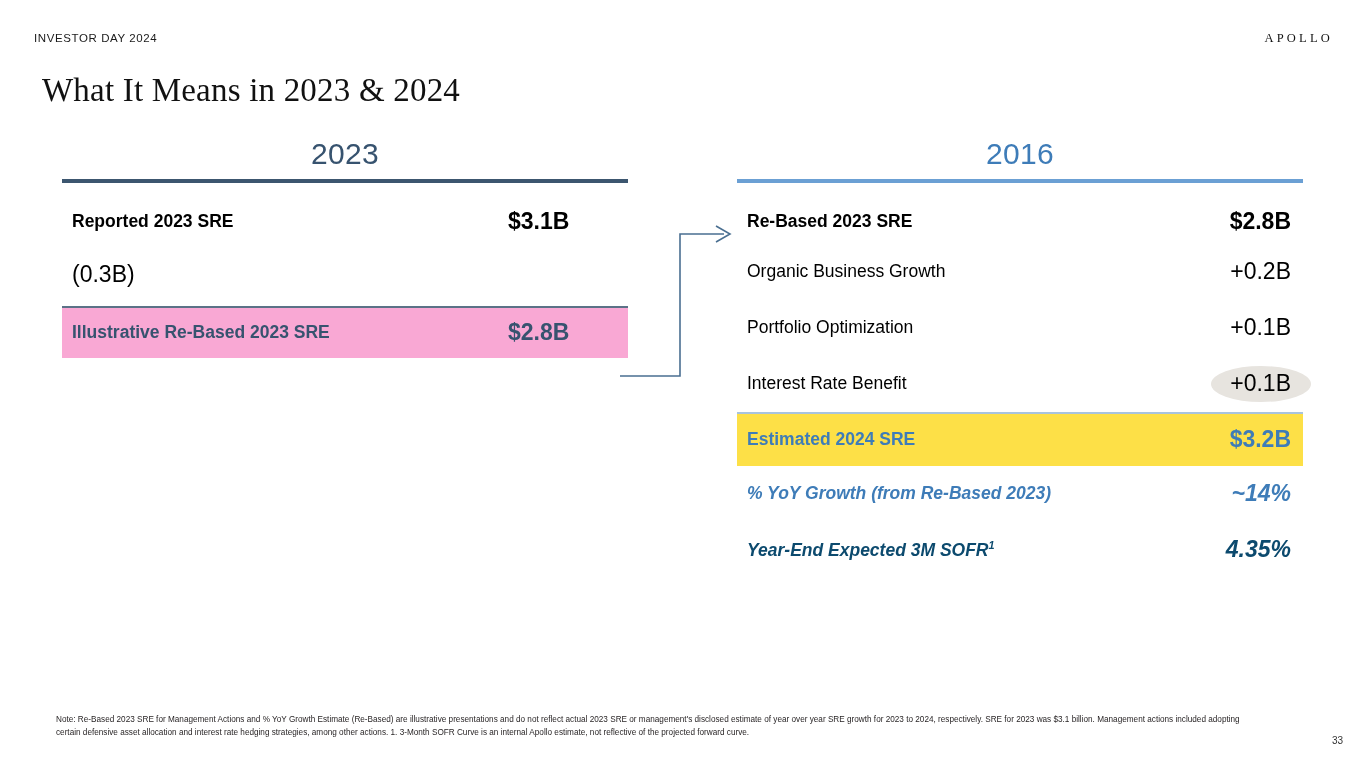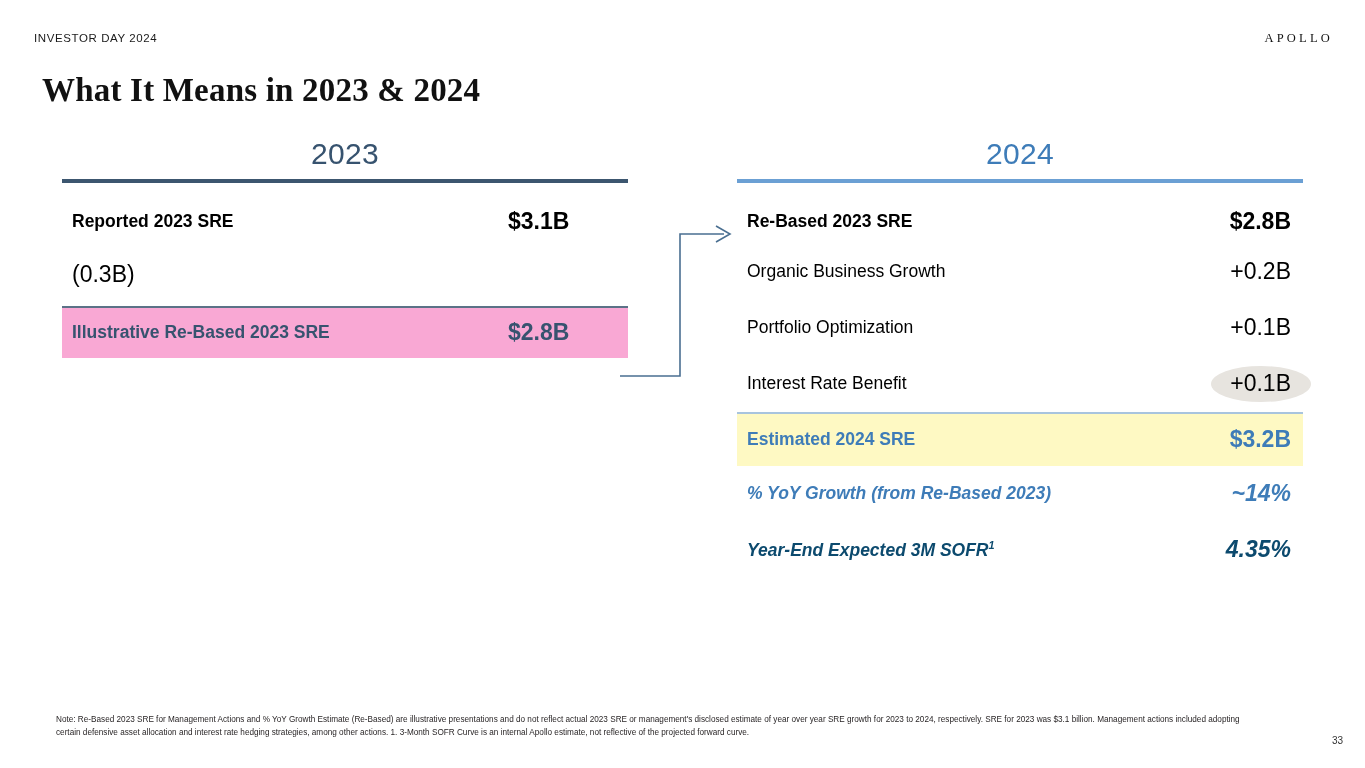--- a/index.html
+++ b/index.html
@@ -34,21 +34,21 @@
     font-size: 12.5px;
     letter-spacing: 3.2px;
     color: #111111;
   }
   .slide-title {
     position: absolute;
     left: 42px;
     top: 50px;
     font-family: "Liberation Serif", serif;
     font-size: 33px;
-    font-weight: 700;
+    font-weight: 400;
     color: #111111;
     letter-spacing: 0.2px;
   }
 
   
   .column {
     position: absolute;
     top: 138px;
   }
   .col-left  { left: 62px;  width: 566px; }
@@ -109,21 +109,21 @@
     background: #f9a8d4;
     border-top: 2px solid #5b7287;
     min-height: 52px;
     color: #37536f;
     font-weight: bold;
   }
   .hl-left .label, .hl-left .value { color: #37536f; font-weight: bold; }
 
   
   .hl-right {
-    background: #fef9c3;
+    background: #fde047;
     border-top: 2px solid #a8c4de;
     min-height: 54px;
   }
   .hl-right .label, .hl-right .value { color: #3e7cb8; font-weight: bold; }
 
   .blue-italic .label, .blue-italic .value {
     color: #3e7cb8;
     font-style: italic;
     font-weight: bold;
   }
@@ -210,21 +210,21 @@
 </div>
 
 <div class="connector">
   <svg width="130" height="175" viewBox="0 0 130 175" fill="none" xmlns="http://www.w3.org/2000/svg">
     <path d="M0 158 L60 158 L60 16 L104 16" stroke="#4a6f91" stroke-width="1.6" fill="none"></path>
     <path d="M96 8 L110 16 L96 24" stroke="#4a6f91" stroke-width="1.6" fill="none"></path>
   </svg>
 </div>
 
 <div class="column col-right">
-  <div class="col-heading">2024</div>
+  <div class="col-heading">2016</div>
   <div class="col-rule"></div>
 
   <div class="rows">
 
     <div class="row row-reported">
       <div class="label bold">Re-Based 2023 SRE</div>
       <div class="value bold">$2.8B</div>
     </div>
 
     <div class="row">

